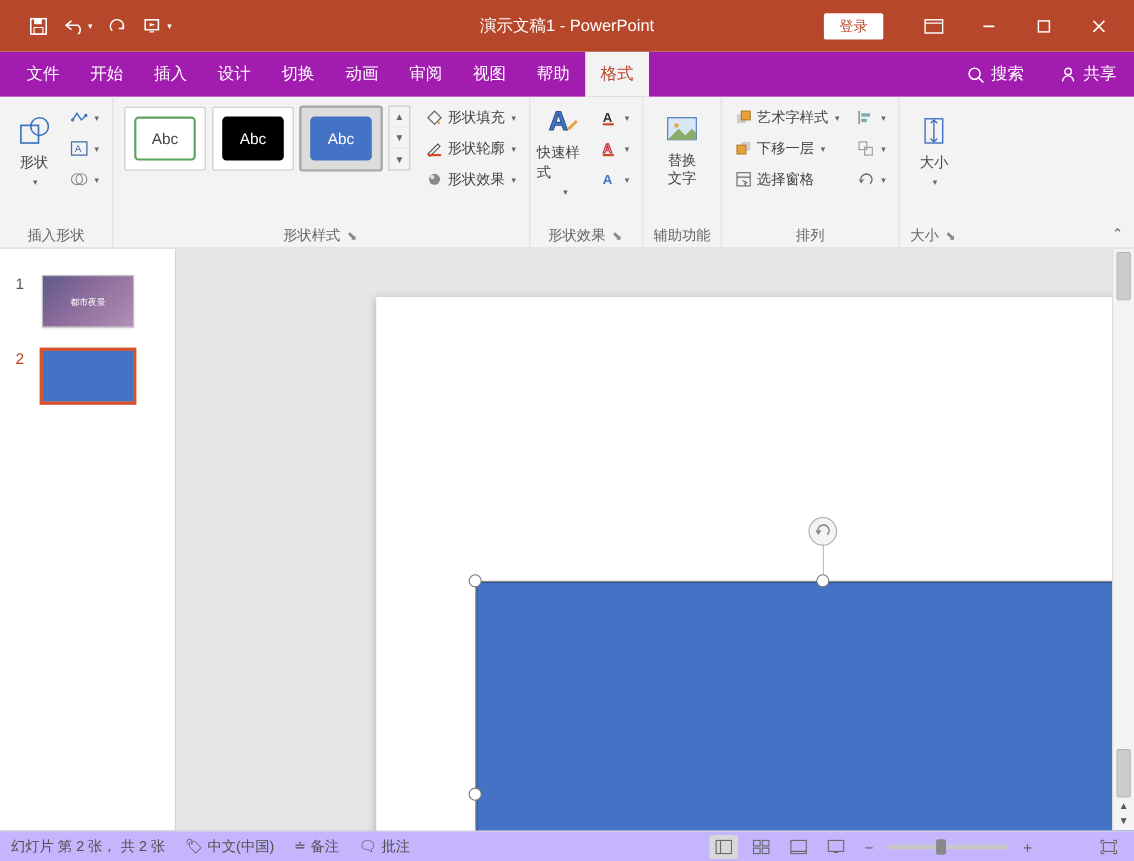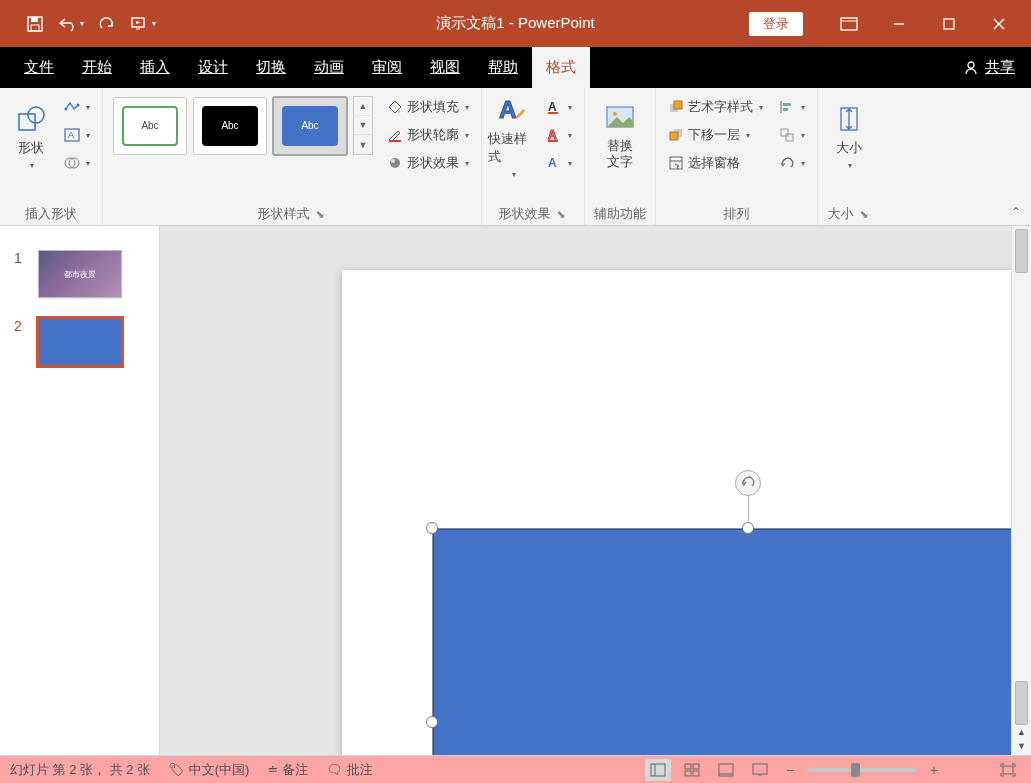--- a/index.html
+++ b/index.html
@@ -8,42 +8,42 @@
 
 .titlebar { height:47px; background:#b7472a; display:flex; align-items:center; color:#fff; position:relative; }
 .qat { display:flex; align-items:center; gap:2px; padding-left:18px; }
 .qat-btn { width:34px; height:30px; display:flex; align-items:center; justify-content:center; cursor:pointer; }
 .title-center { position:absolute; left:50%; transform:translateX(-50%); font-size:15px; white-space:nowrap; }
 .win-btns { display:flex; align-items:center; gap:2px; margin-left:auto; margin-right:8px;justify-content:center; }
 .login-btn { background:#fff; color:#b7472a; font-size:13px; padding:3px 14px; border-radius:2px; margin-right:20px; }
 .win-btn { width:48px; height:30px; display:flex; align-items:center; justify-content:center; cursor:pointer; }
 
 
-.tabstrip { height:41px; background:#000000; display:flex; align-items:stretch; color:#fff; font-size:15px;text-decoration:underline; }
+.tabstrip { height:41px; background:#a21caf; display:flex; align-items:stretch; color:#fff; font-size:15px; }
 .tab { padding:0 14px; display:flex; align-items:center; cursor:pointer; }
 .tab.active { background:#f3f3f3; color:#b7472a; }
 .tab-spacer { flex:0 0 10px; }
 .search-tab,.share-tab { display:flex; align-items:center; gap:6px; padding:0 16px; cursor:pointer; }
 
 
 .ribbon { height:138px; background:#f3f3f3; border-bottom:1px solid #d4d4d4; display:flex; position:relative; }
 .rgroup { border-right:1px solid #e1e1e1; display:flex; flex-direction:column; padding:4px 6px 0; }
 .rgroup-body { flex:1; display:flex; align-items:flex-start; }
 .rgroup-label { height:22px; font-size:13px; color:#666; text-align:left; display:flex; align-items:center; justify-content:center; gap:4px; }
 .rbtn-lg { display:flex; flex-direction:column; align-items:center; justify-content:center; width:50px; height:88px; cursor:pointer; font-size:13px; color:#444; gap:4px; }
 .rbtn-sm { display:flex; align-items:center; gap:4px; height:26px; padding:0 6px; cursor:pointer; font-size:13px; color:#444; white-space:nowrap; }
 .icon16 { width:16px; height:16px; display:inline-flex; align-items:center; justify-content:center; }
 .icon32 { width:32px; height:32px; display:inline-flex; align-items:center; justify-content:center; }
 .mini-col { display:flex; flex-direction:column; gap:2px; padding-top:2px; }
 .drop-tri { font-size:8px; color:#666; margin-left:2px; }
 .launcher { font-size:11px; color:#888; cursor:pointer; padding:0 2px; }
 
 .style-gallery { display:flex; gap:6px; align-items:center; padding:4px; }
 .style-item { width:74px; height:58px; border:1px solid #c8c8c8; display:flex; align-items:center; justify-content:center; background:#fff; cursor:pointer; border-radius:2px; }
-.style-item .swatch { width:56px; height:40px; border-radius:4px; display:flex; align-items:center; justify-content:center; font-size:10px; }
+.style-item .swatch { width:56px; height:40px; border-radius:4px; display:flex; align-items:center; justify-content:center; font-size:14px; }
 .style-item.sel { outline:2px solid #a6a6a6; outline-offset:-1px; background:#dcdcdc; }
 .gallery-scroll { width:20px; display:flex; flex-direction:column; border:1px solid #c8c8c8; }
 .gallery-scroll div { height:19px; display:flex; align-items:center; justify-content:center; font-size:9px; color:#666; cursor:pointer; border-bottom:1px solid #e4e4e4; }
 .gallery-scroll div:last-child { border-bottom:none; }
 
 .collapse-btn { position:absolute; right:6px; bottom:4px; font-size:12px; color:#666; cursor:pointer; padding:2px 4px; }
 
 
 .workspace { flex:1; display:flex; background:#e6e6e6; min-height:0; }
 .thumb-pane { width:160px; background:#fff; border-right:1px solid #d4d4d4; padding-top:18px; overflow:auto; }
@@ -68,21 +68,21 @@
 .sel-border { position:absolute; inset:0; border:1px solid #888; }
 .sel-fill { position:absolute; inset:1px; background:#4472c4; border:1px solid #2e528f; }
 .handle { position:absolute; width:12px; height:12px; background:#fff; border:1.5px solid #7a7a7a; border-radius:50%; }
 .h-tl{left:-6px;top:-6px;}
 .h-t{left:50%;top:-6px;margin-left:-6px;}
 .h-l{left:-6px;top:50%;margin-top:-6px;}
 .rot-line{position:absolute;left:50%;top:-48px;width:1px;height:42px;background:#bbb;}
 .rot-handle{position:absolute;left:50%;top:-58px;margin-left:-13px;width:26px;height:26px;border:1px solid #aaa;border-radius:50%;background:#f3f3f3;display:flex;align-items:center;justify-content:center;color:#888;cursor:pointer;}
 
 
-.statusbar { height:28px; background:#fca5a5; border-top:1px solid #d4d4d4; display:flex; align-items:center; font-size:13px; color:#505050; padding:0 10px; gap:18px; }
+.statusbar { height:28px; background:#c4b5fd; border-top:1px solid #d4d4d4; display:flex; align-items:center; font-size:13px; color:#505050; padding:0 10px; gap:18px; }
 .statusbar .sb-right { margin-left:auto; display:flex; align-items:center; gap:8px; }
 .view-btn { width:26px; height:22px; display:flex; align-items:center; justify-content:center; cursor:pointer; border-radius:2px; }
 .view-btn.active { background:#d8d8d8; }
 .zoom-slider { width:110px; height:4px; background:#c8c8c8; position:relative; border-radius:2px; }
 .zoom-slider .zknob { position:absolute; left:40%; top:-5px; width:9px; height:14px; background:#888; border-radius:2px; cursor:pointer; }
 .zoom-btn { width:18px; height:18px; display:flex; align-items:center; justify-content:center; cursor:pointer; font-size:14px; color:#666; }
 .sb-item { display:flex; align-items:center; gap:4px; cursor:pointer; }
 </style>
 </head>
 <body>
@@ -153,20 +153,27 @@
   <div class="tab">开始</div>
   <div class="tab">插入</div>
   <div class="tab">设计</div>
   <div class="tab">切换</div>
   <div class="tab">动画</div>
   <div class="tab">审阅</div>
   <div class="tab">视图</div>
   <div class="tab">帮助</div>
   <div class="tab active">格式</div>
   <div style="flex:1"></div>
+  <div class="search-tab">
+    <svg width="16" height="16" viewBox="0 0 16 16">
+        <circle cx="7" cy="7" r="5" fill="none" stroke="#fff" stroke-width="1.4"></circle>
+        <line x1="11" y1="11" x2="15" y2="15" stroke="#fff" stroke-width="1.4"></line>
+      </svg>
+    <span>搜索</span>
+  </div>
   <div class="share-tab">
     <svg width="16" height="16" viewBox="0 0 16 16">
         <circle cx="8" cy="5" r="3" fill="none" stroke="#fff" stroke-width="1.3"></circle>
         <path d="M3 14 A5 5 0 0 1 13 14" fill="none" stroke="#fff" stroke-width="1.3"></path>
       </svg>
     <span>共享</span>
   </div>
 </div>
 
 <div class="ribbon">

